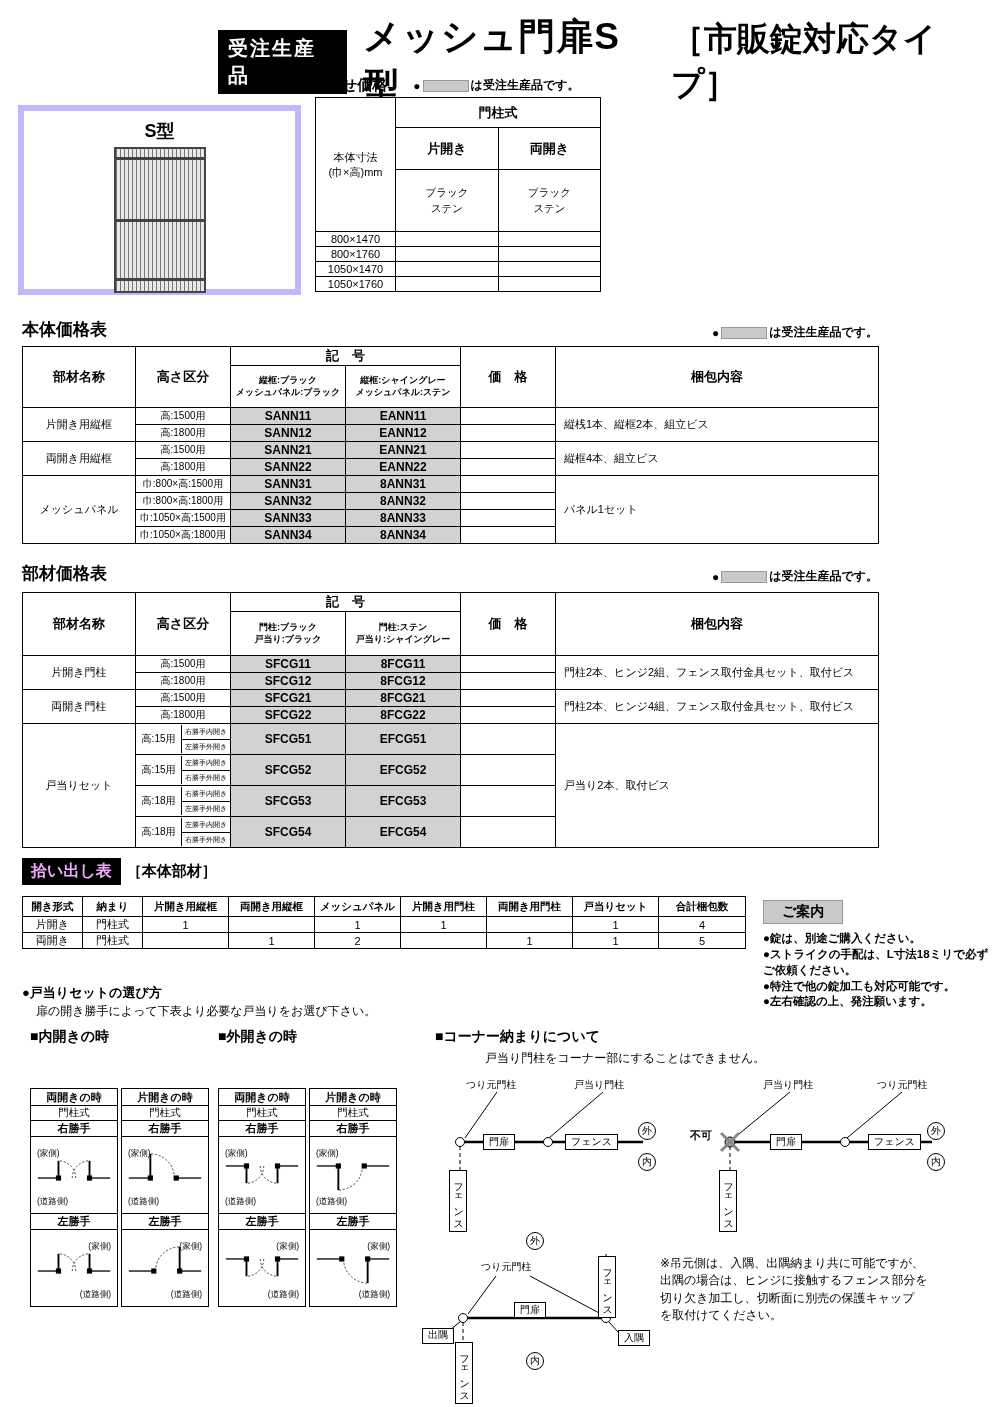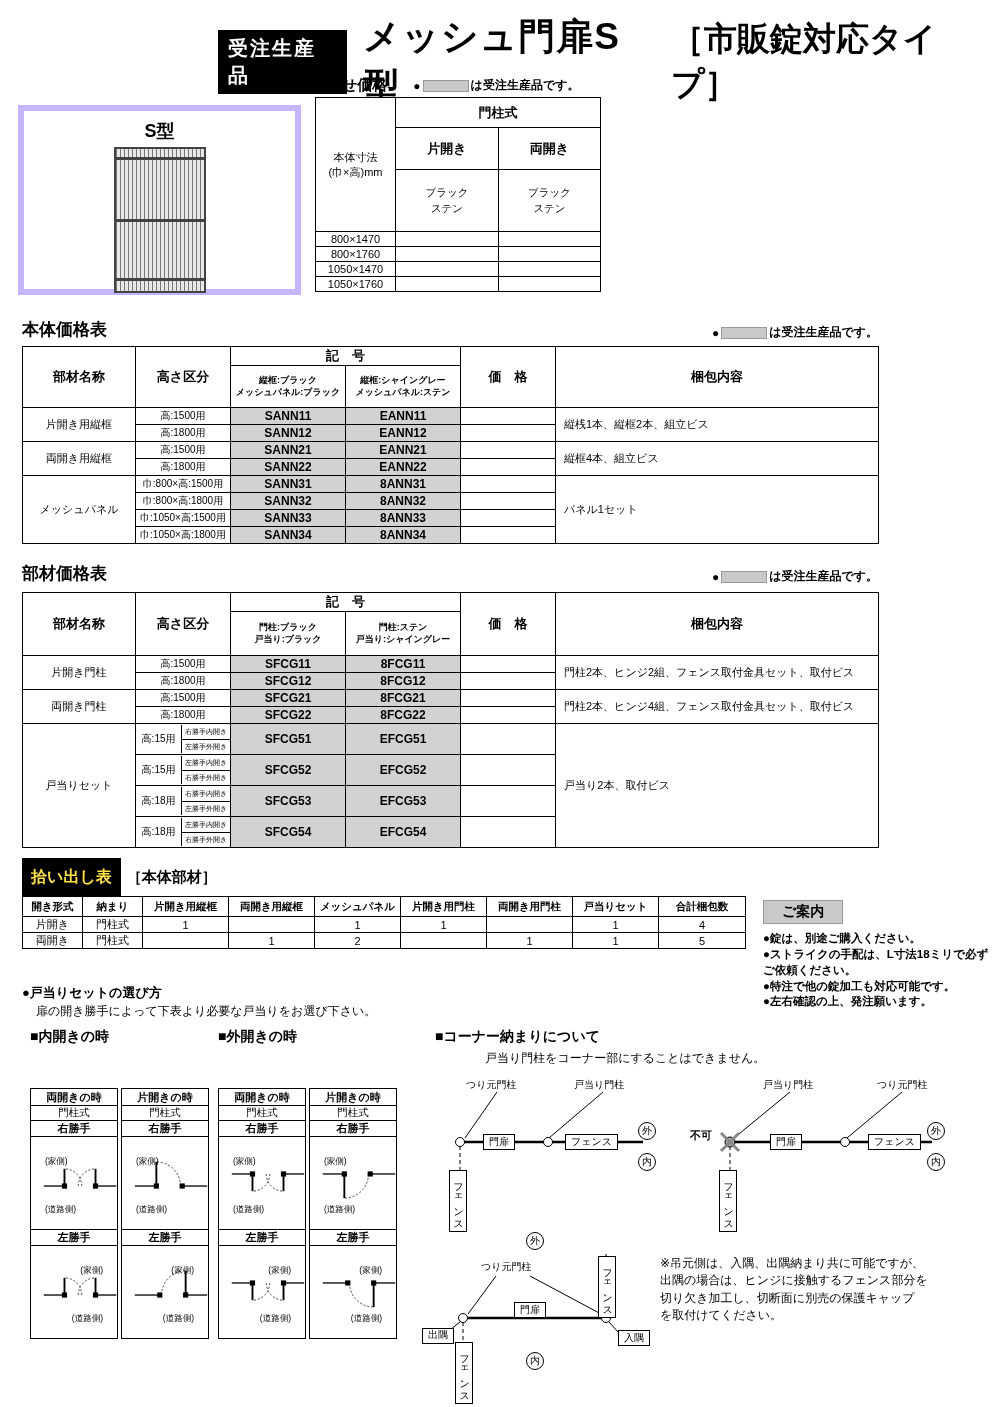--- a/index.html
+++ b/index.html
@@ -50,39 +50,39 @@
   .pack { text-align:left; padding-left:8px; font-size:11px; }
   .split-cell { padding:0; }
   .split { display:flex; width:100%; height:100%; align-items:stretch; }
   .split-h { flex:1; display:flex; align-items:center; justify-content:center; font-size:10px; }
   .split-sub { width:52%; border-left:1px solid #000; display:flex; flex-direction:column; }
   .split-sub span { flex:1; font-size:7px; line-height:1.9; display:block; }
   .split-sub span + span { border-top:1px solid #000; }
 
   
   .pickout-head { position:absolute; left:22px; top:858px; display:flex; align-items:center; gap:6px; }
-  .black-box { background:#000; color:#fde047; font-weight:bold; font-size:16px; padding:9px 9px; }
+  .black-box { background:#000; color:#f0abfc; font-weight:bold; font-size:16px; padding:3px 9px; }
   .pickout-sub { font-size:15px; font-weight:bold; }
   .pickout-table { position:absolute; left:22px; top:896px; width:723px; font-size:11px; }
   .pickout-table .hrow td { font-weight:bold; font-size:10.5px; }
 
   
   .guide { position:absolute; left:763px; top:900px; width:236px; }
   .guide-title { display:inline-block; background:#c9c9c9; border:1px solid #999; font-weight:bold; font-size:14px; padding:2px 18px; margin-bottom:7px; }
   .guide-note { font-size:11.5px; line-height:1.38; font-weight:bold; }
 
   
   .ds-pick-title { position:absolute; left:22px; top:984px; font-size:13px; font-weight:bold; }
   .ds-pick-sub { position:absolute; left:36px; top:1003px; font-size:12px; }
   .ds-sec-title { position:absolute; top:1028px; font-size:14px; font-weight:bold; }
   .ds-table { position:absolute; top:1048px; width:88px; font-size:11px;margin-top:40px; }
   .ds-h { height:17px; font-weight:bold; }
   .ds-p { height:15px; font-size:10.5px; }
   .ds-hand { height:15px; font-size:11px; font-weight:bold; }
-  .ds-diag { height:62px; padding:12px;text-align:center; }
+  .ds-diag { height:62px; padding:4px;text-align:center; }
   .diag { position:relative; width:100%; height:62px; }
   .diag .lbl { position:absolute; font-size:8.5px; }
   .diag .house { top:1px; left:2px; }
   .diag .road { bottom:1px; left:2px; }
   .diag.rside .house { left:auto; right:2px; }
   .diag.rside .road { left:auto; right:2px; }
   .swing { display:block; width:74px; height:50px; margin:6px auto 0; }
   .mx { transform:scaleX(-1); }
   .fy { transform:scaleY(-1); }
   .mx.fy { transform:scale(-1,-1); }

